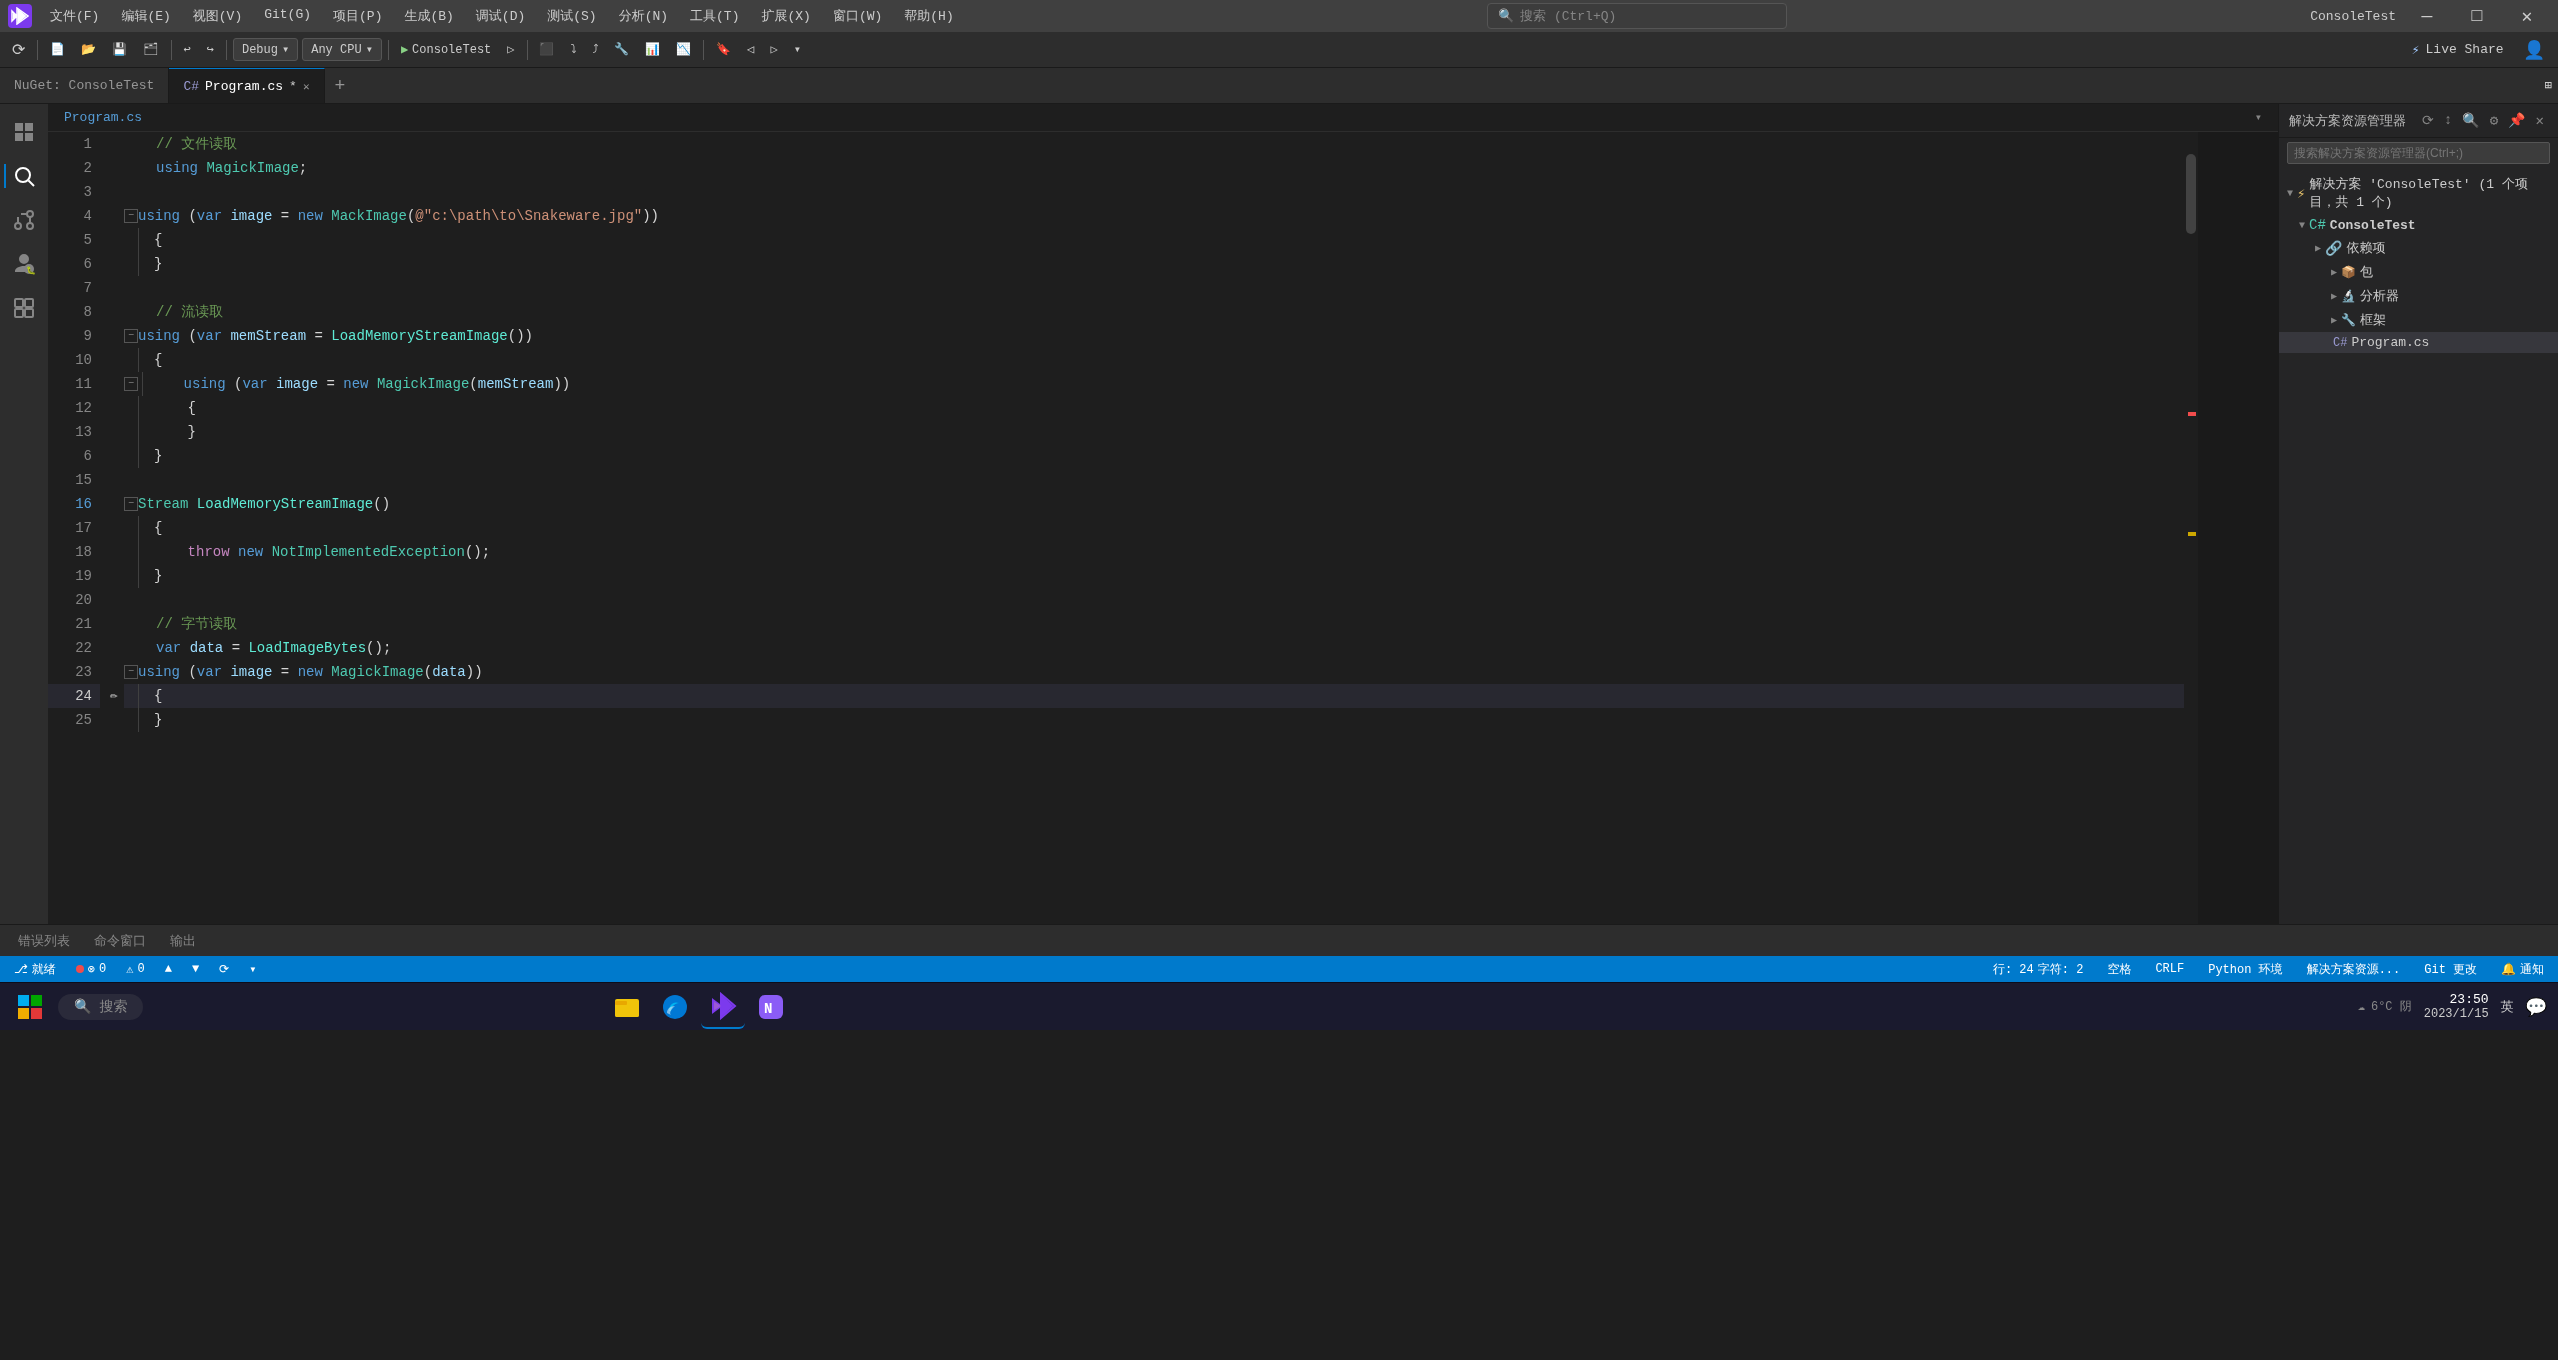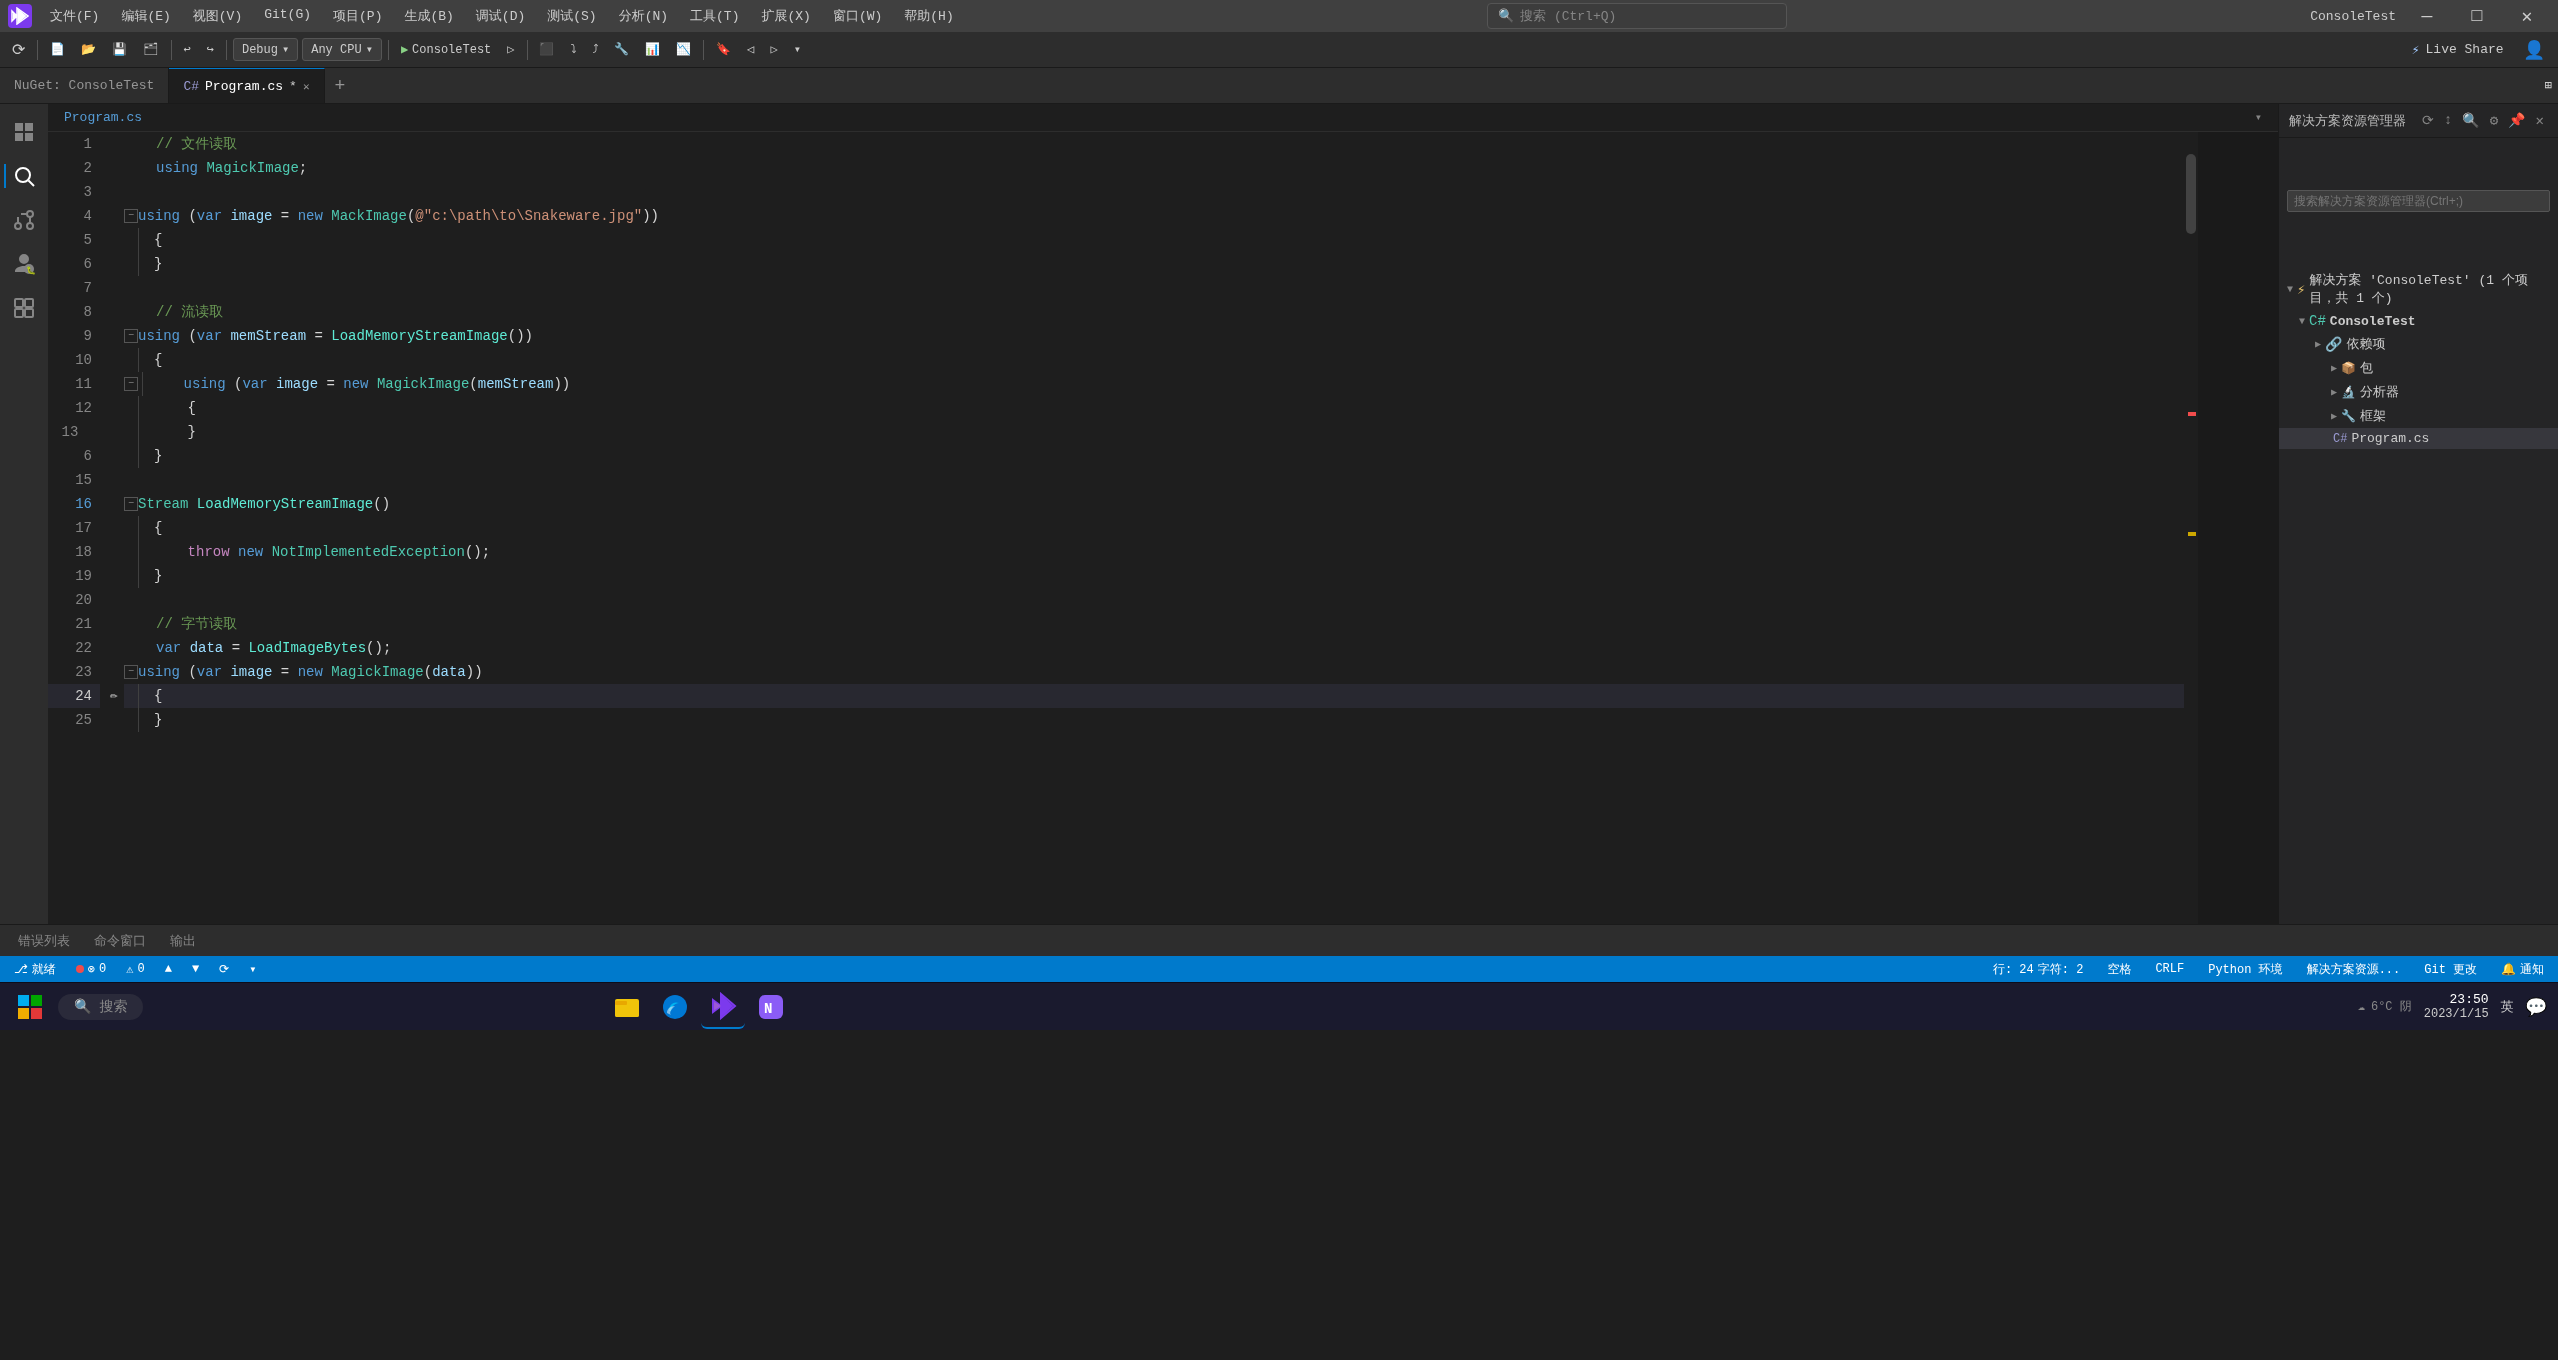--- a/index.html
+++ b/index.html
@@ -249,21 +249,20 @@
     }
 
     
     .solution-explorer {
       width: 280px;
       background: #252526;
       display: flex;
       flex-direction: column;
       border-left: 1px solid #1a1a1a;
       flex-shrink: 0;
-      gap: 48px;
     }
     .se-header {
       display: flex;
       align-items: center;
       justify-content: space-between;
       padding: 6px 10px;
       color: #cccccc;
       font-size: 12px;
       border-bottom: 1px solid #1a1a1a;
     }
@@ -544,21 +543,21 @@
         <div style="height:24px; line-height:24px; text-align:right; padding-right:8px;">3</div>
         <div style="height:24px; line-height:24px; text-align:right; padding-right:8px;">4</div>
         <div style="height:24px; line-height:24px; text-align:right; padding-right:8px;">5</div>
         <div style="height:24px; line-height:24px; text-align:right; padding-right:8px;">6</div>
         <div style="height:24px; line-height:24px; text-align:right; padding-right:8px;">7</div>
         <div style="height:24px; line-height:24px; text-align:right; padding-right:8px;">8</div>
         <div style="height:24px; line-height:24px; text-align:right; padding-right:8px;">9</div>
         <div style="height:24px; line-height:24px; text-align:right; padding-right:8px;">10</div>
         <div style="height:24px; line-height:24px; text-align:right; padding-right:8px;">11</div>
         <div style="height:24px; line-height:24px; text-align:right; padding-right:8px;">12</div>
-        <div style="height:24px; line-height:24px; text-align:center; padding-right:8px;">13</div>
+        <div style="height:24px; line-height:24px; text-align:right; padding-right:8px;">13</div>
         <div style="height:24px; line-height:24px; text-align:right; padding-right:8px;">6</div>
         <div style="height:24px; line-height:24px; text-align:right; padding-right:8px;">15</div>
         <div style="height:24px; line-height:24px; text-align:right; padding-right:8px; color:#569cd6;">16</div>
         <div style="height:24px; line-height:24px; text-align:right; padding-right:8px;">17</div>
         <div style="height:24px; line-height:24px; text-align:right; padding-right:8px;">18</div>
         <div style="height:24px; line-height:24px; text-align:right; padding-right:8px;">19</div>
         <div style="height:24px; line-height:24px; text-align:right; padding-right:8px;">20</div>
         <div style="height:24px; line-height:24px; text-align:right; padding-right:8px;">21</div>
         <div style="height:24px; line-height:24px; text-align:right; padding-right:8px;">22</div>
         <div style="height:24px; line-height:24px; text-align:right; padding-right:8px;">23</div>

